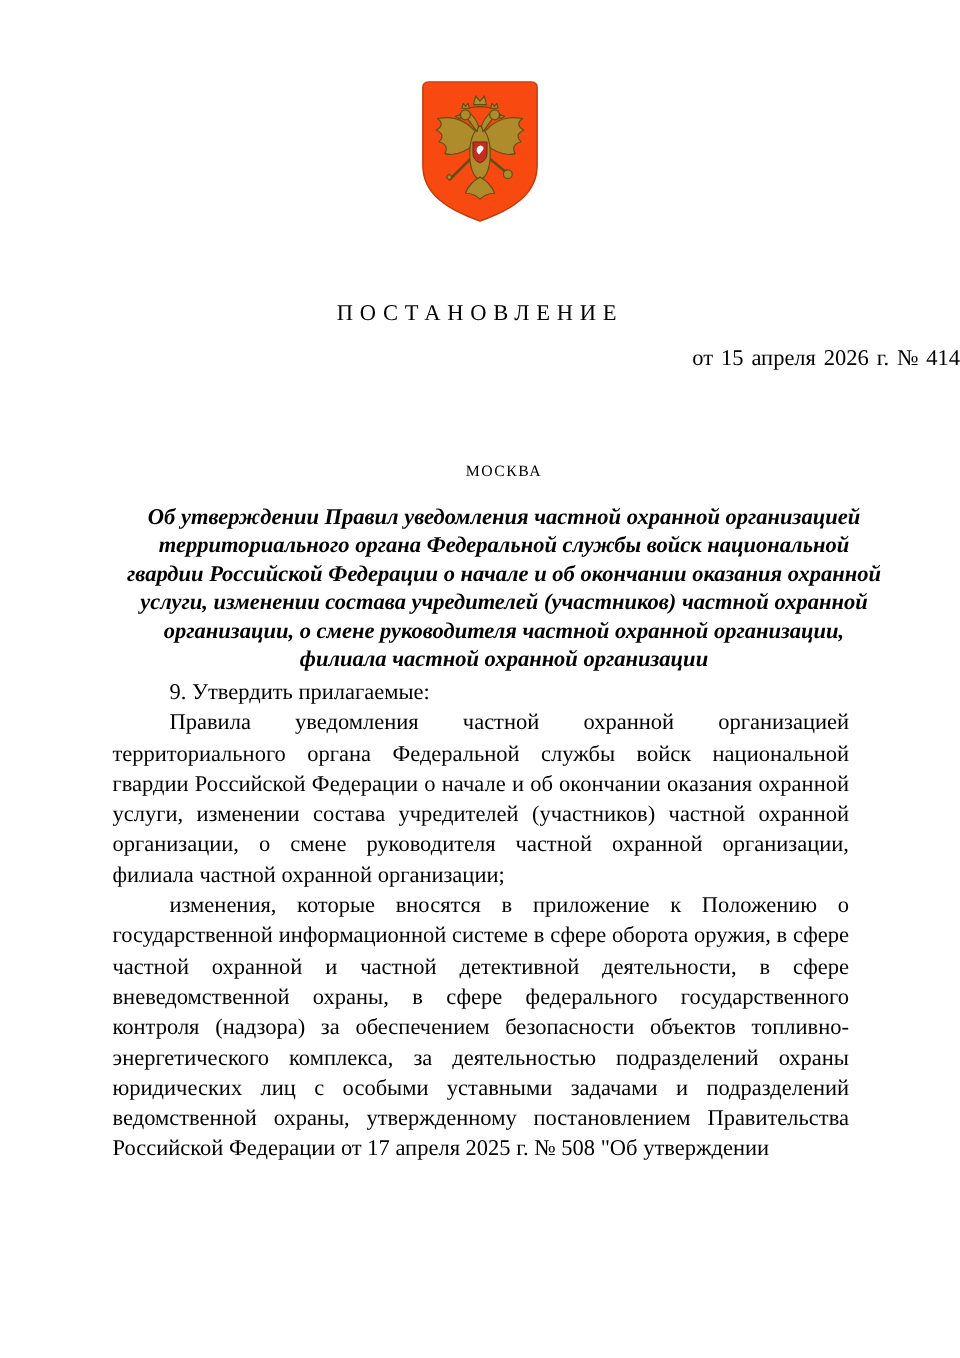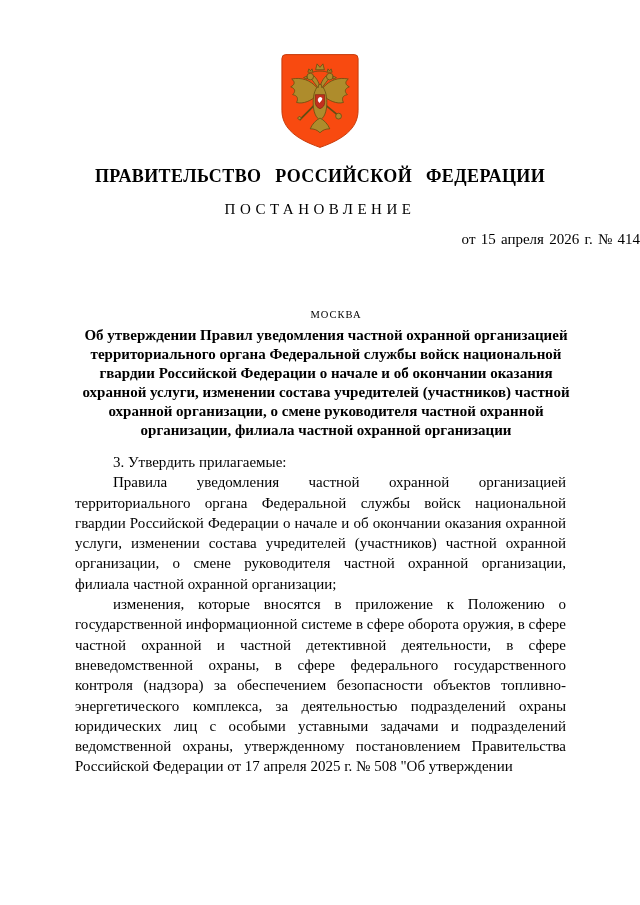--- a/index.html
+++ b/index.html
@@ -57,25 +57,26 @@
     text-align: center;
     font-size: 10.5px;
     letter-spacing: 1px;
     margin-top: 48px;
   }
   .doc-title {
     position: absolute;
     top: 320px;
     left: 66px;
     width: 508px;
-    margin: 6px;
+    margin: 16px;
     text-align: center;
     font-weight: bold;
     font-size: 15px;
     line-height: 19px;
+    font-style: italic;
   }
   .doc-body {
     position: absolute;
     top: 452px;
     left: 75px;
     width: 491px;
     font-size: 15px;
     line-height: 20.3px;
     text-align: justify;
   }
@@ -126,29 +127,28 @@
 
         <path d="M38.5,18.5 l1.5,-6 3,3.6 3,-3.6 1.5,6 Z"></path>
         <path d="M36,21 C38,19.5 48,19.5 50,21" fill="none"></path>
       </g>
 
       <path d="M38.2,44 h9.6 v8 q0,4.4 -4.8,6.4 q-4.8,-2 -4.8,-6.4 Z" fill="#C22F1E" stroke="#7A1A0E" stroke-width="0.6"></path>
       <path d="M40.8,48.5 q1.6,-3 3.8,-1.6 q1.4,0.9 0.4,2.6 l-2.6,3 q-2.2,-1.4 -1.6,-4 Z" fill="#FFFFFF"></path>
     </svg>
   </div>
 
-  <div class="gov-title">ПРАВИТЕЛЬСТВО РОССИЙСКОЙ ФЕДЕРАЦИИ</div>
 
   <div class="doc-type">ПОСТАНОВЛЕНИЕ</div>
 
   <div class="doc-date">от 15 апреля 2026 г. № 414</div>
 
   <div class="doc-city">МОСКВА</div>
 
   <h1 class="doc-title">Об утверждении Правил уведомления частной охранной организацией территориального органа Федеральной службы войск национальной гвардии Российской Федерации о начале и об окончании оказания охранной услуги, изменении состава учредителей (участников) частной охранной организации, о смене руководителя частной охранной организации, филиала частной охранной организации</h1>
 
   <div class="doc-body">
-    <p>3. Утвердить прилагаемые:</p>
+    <p>9. Утвердить прилагаемые:</p>
     <p>Правила уведомления частной охранной организацией территориального органа Федеральной службы войск национальной гвардии Российской Федерации о начале и об окончании оказания охранной услуги, изменении состава учредителей (участников) частной охранной организации, о смене руководителя частной охранной организации, филиала частной охранной организации;</p>
     <p>изменения, которые вносятся в приложение к Положению о государственной информационной системе в сфере оборота оружия, в сфере частной охранной и частной детективной деятельности, в сфере вневедомственной охраны, в сфере федерального государственного контроля (надзора) за обеспечением безопасности объектов топливно-энергетического комплекса, за деятельностью подразделений охраны юридических лиц с особыми уставными задачами и подразделений ведомственной охраны, утвержденному постановлением Правительства Российской Федерации от 17 апреля 2025 г. № 508 "Об утверждении</p>
   </div>
 
 </div>
 
 </body></html>

